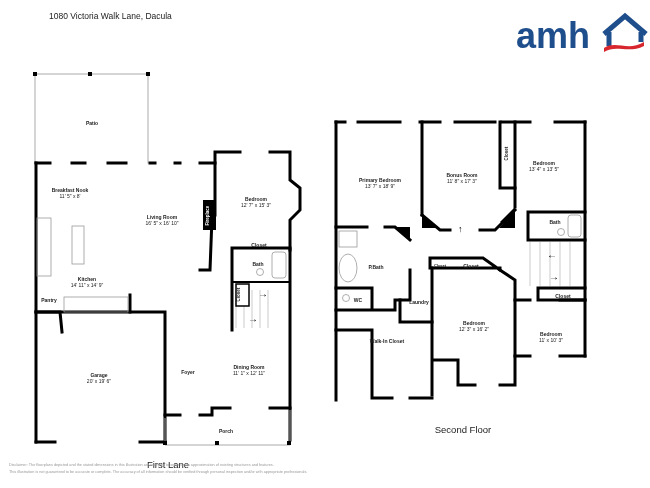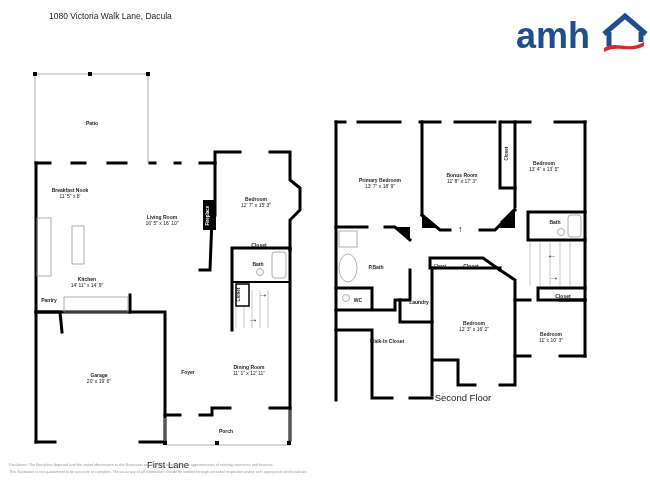--- a/index.html
+++ b/index.html
@@ -239,16 +239,16 @@
 </div>
 <div class="lbl" style="left:474px; top:320px;">
   <span class="n">Bedroom</span>
     <span class="d">12' 3" x 16' 2"</span>
 </div>
 <div class="lbl" style="left:551px; top:331px;">
   <span class="n">Bedroom</span>
     <span class="d">11' x 10' 3"</span>
 </div>
 
-<div class="floor-title" style="left:463px; top:392px;">Second Floor</div>
+<div class="floor-title" style="left:463px; top:424px;">Second Floor</div>
 
 <div class="disc" style="top:463px;">Disclaimer: The floorplans depicted and the stated dimensions in this illustration are intended to serve as an approximation of existing structures and features.</div>
 <div class="disc" style="top:470px;">This illustration is not guaranteed to be accurate or complete. The accuracy of all information should be verified through personal inspection and/or with appropriate professionals.</div>
 
 </body></html>

